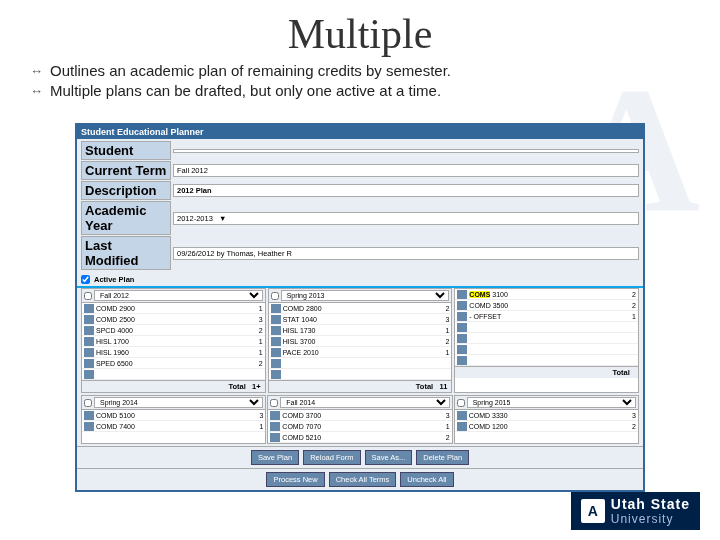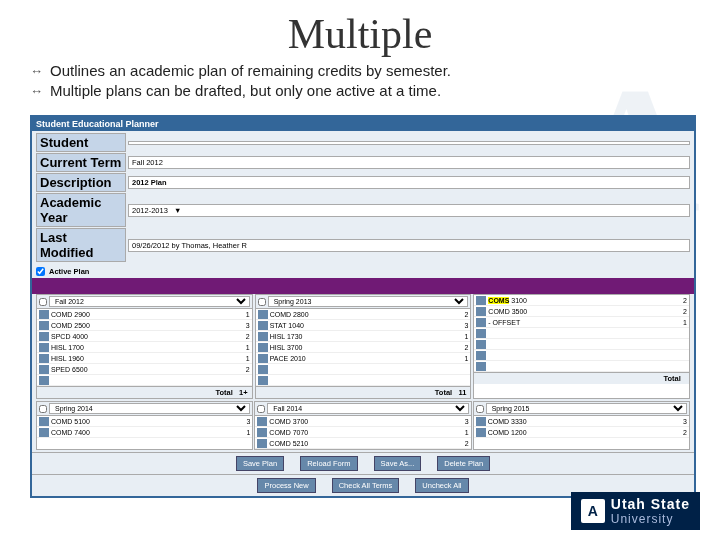--- a/index.html
+++ b/index.html
@@ -36,21 +36,21 @@
       text-align: center;
       font-size: 42px;
       font-weight: normal;
       color: #333;
       font-family: Georgia, serif;
       margin-bottom: 4px;
     }
 
     .bullets {
       list-style: none;
-      margin-bottom: 16px;
+      margin-bottom: 24px;
     }
 
     .bullets li {
       font-size: 15px;
       color: #222;
       margin-bottom: 3px;
       padding-left: 20px;
       position: relative;
     }
 
@@ -58,23 +58,23 @@
       content: '↔';
       position: absolute;
       left: 0;
       color: #555;
       font-size: 13px;
     }
 
     
     .planner-box {
       border: 2px solid #336699;
-      background: #701a75;
+      background: #0ea5e9;
       font-size: 8px;
-      width: 666px;
+      width: 570px;
       margin: 0 auto;
     }
 
     .planner-header {
       background: #336699;
       color: #fff;
       font-weight: bold;
       padding: 2px 4px;
       font-size: 9px;
     }
@@ -111,21 +111,21 @@
       color: #000;
     }
 
     .active-plan-row {
       display: flex;
       align-items: center;
       padding: 2px 4px;
       background: #e8eef4;
       font-size: 7.5px;
       font-weight: bold;
-      margin-bottom: 16px;
+      margin-bottom: 2px;
     }
 
     .active-plan-row input[type=checkbox] {
       margin-right: 4px;
       width: 9px;
       height: 9px;
     }
 
     
     .semesters {
@@ -230,21 +230,21 @@
       display: flex;
       gap: 1px;
       padding: 0 4px 2px 4px;
       background: #e8eef4;
     }
 
     
     .btn-bar {
       display: flex;
       justify-content: center;
-      gap: 16px;
+      gap: 4px;
       padding: 3px 4px;
       background: #e8eef4;
       border-top: 1px solid #aaa;
     }
 
     .bar-btn {
       background: #6688aa;
       color: #fff;
       border: 1px solid #446;
       font-size: 7.5px;

